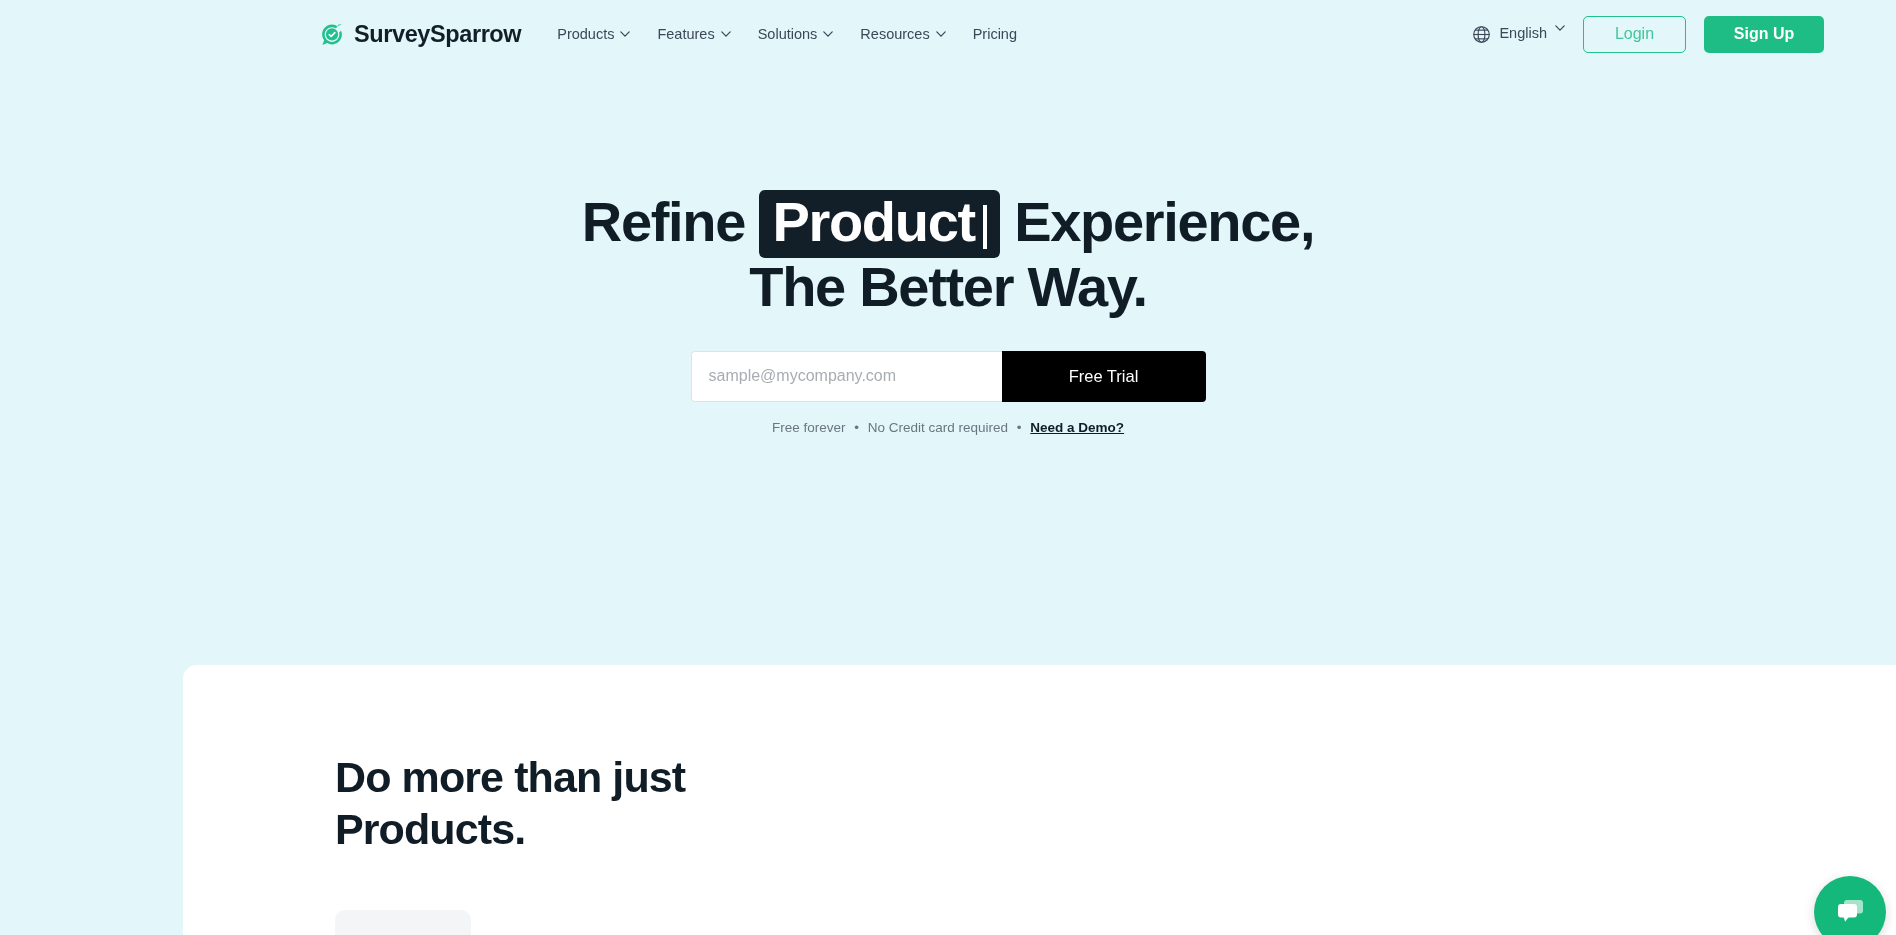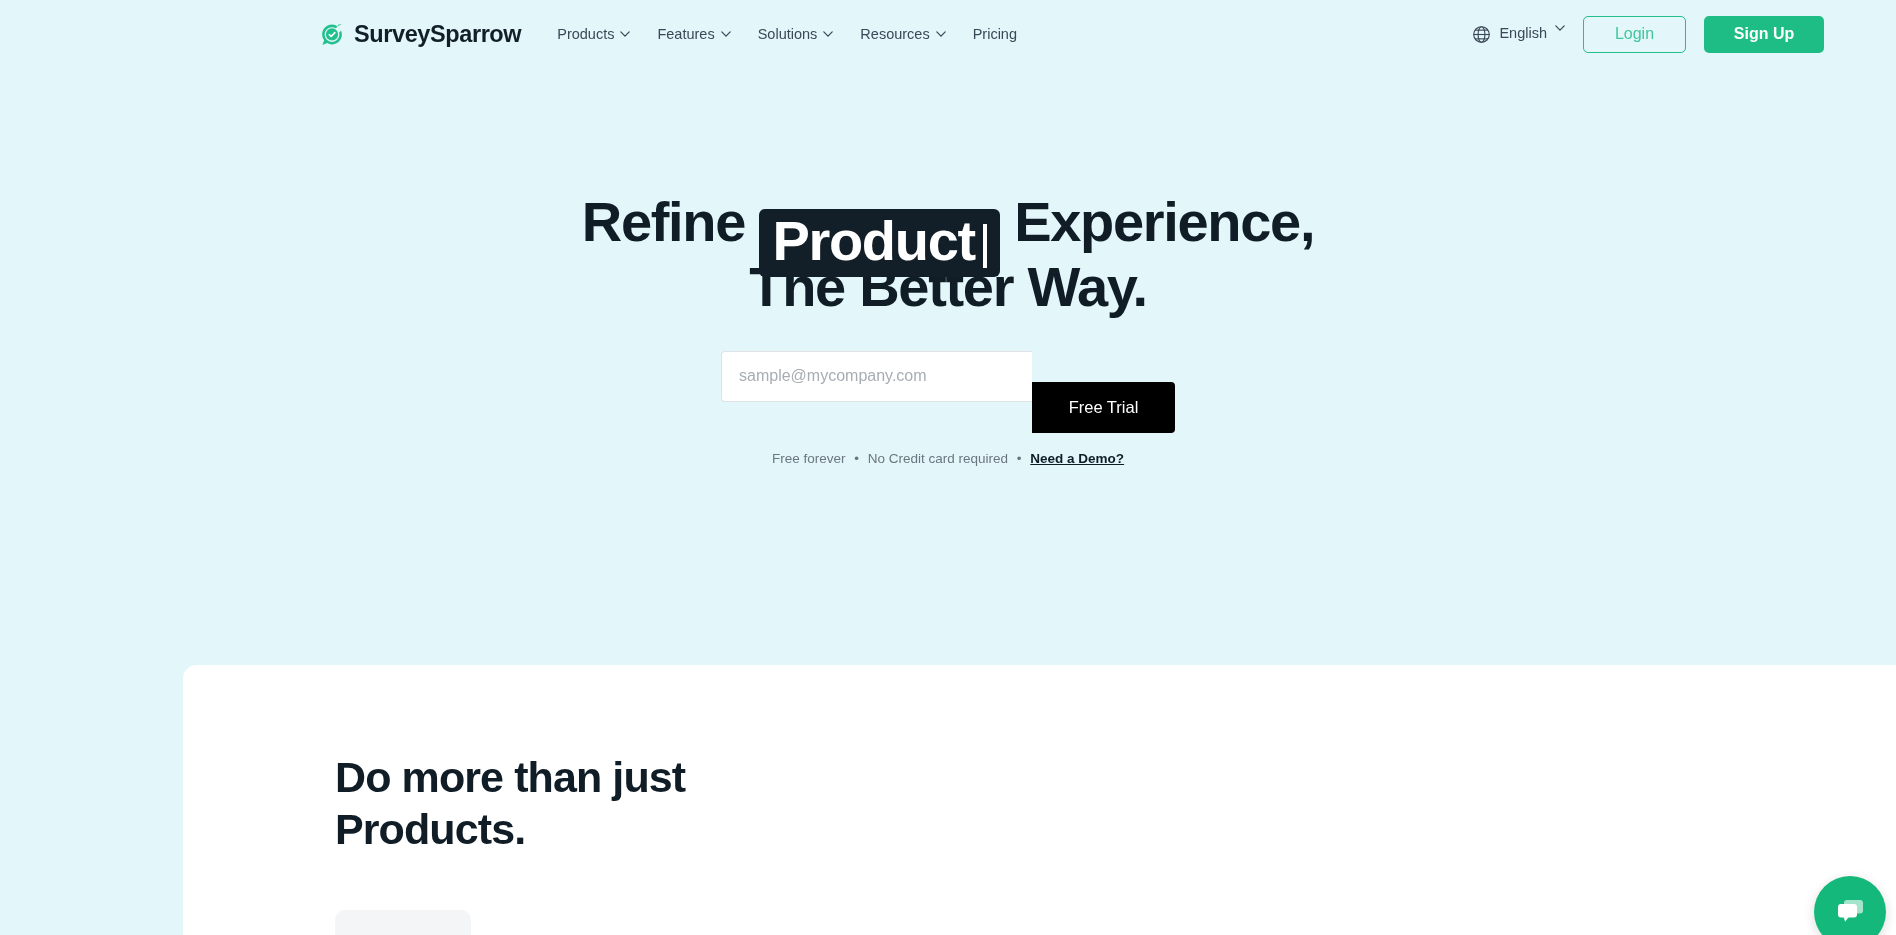--- a/index.html
+++ b/index.html
@@ -142,21 +142,21 @@
   }
 
   .hl {
     background: #131f28;
     color: #ffffff;
     padding: 4px 13px 8px 13px;
     border-radius: 6px;
     display: inline-block;
     line-height: 1;
     position: relative;
-    top: 19px;
+    top: 0;
   }
 
   .caret {
     display: inline-block;
     width: 4px;
     height: 44px;
     background: #ffffff;
     vertical-align: -8px;
     margin-left: 8px;
   }
@@ -184,30 +184,29 @@
     font-size: 16px;
     font-family: inherit;
     color: #3c4858;
     padding: 12px 17px;
     outline: none;
   }
 
   .email-input::placeholder { color: #a7adb3; }
 
   .btn-trial {
-    width: 143px;
+    width: 204px;
     height: 51px;
     border: none;
     border-radius: 0 4px 4px 0;
     background: #000000;
     color: #ffffff;
     font-size: 16.5px;
     font-family: inherit;
     cursor: pointer;
-    margin-top: 31px;
   }
 
   .fine-print {
     margin-top: 18px;
     font-size: 13.5px;
     color: #6b7680;
   }
 
   .fine-print .sep { margin: 0 5px; }
 

